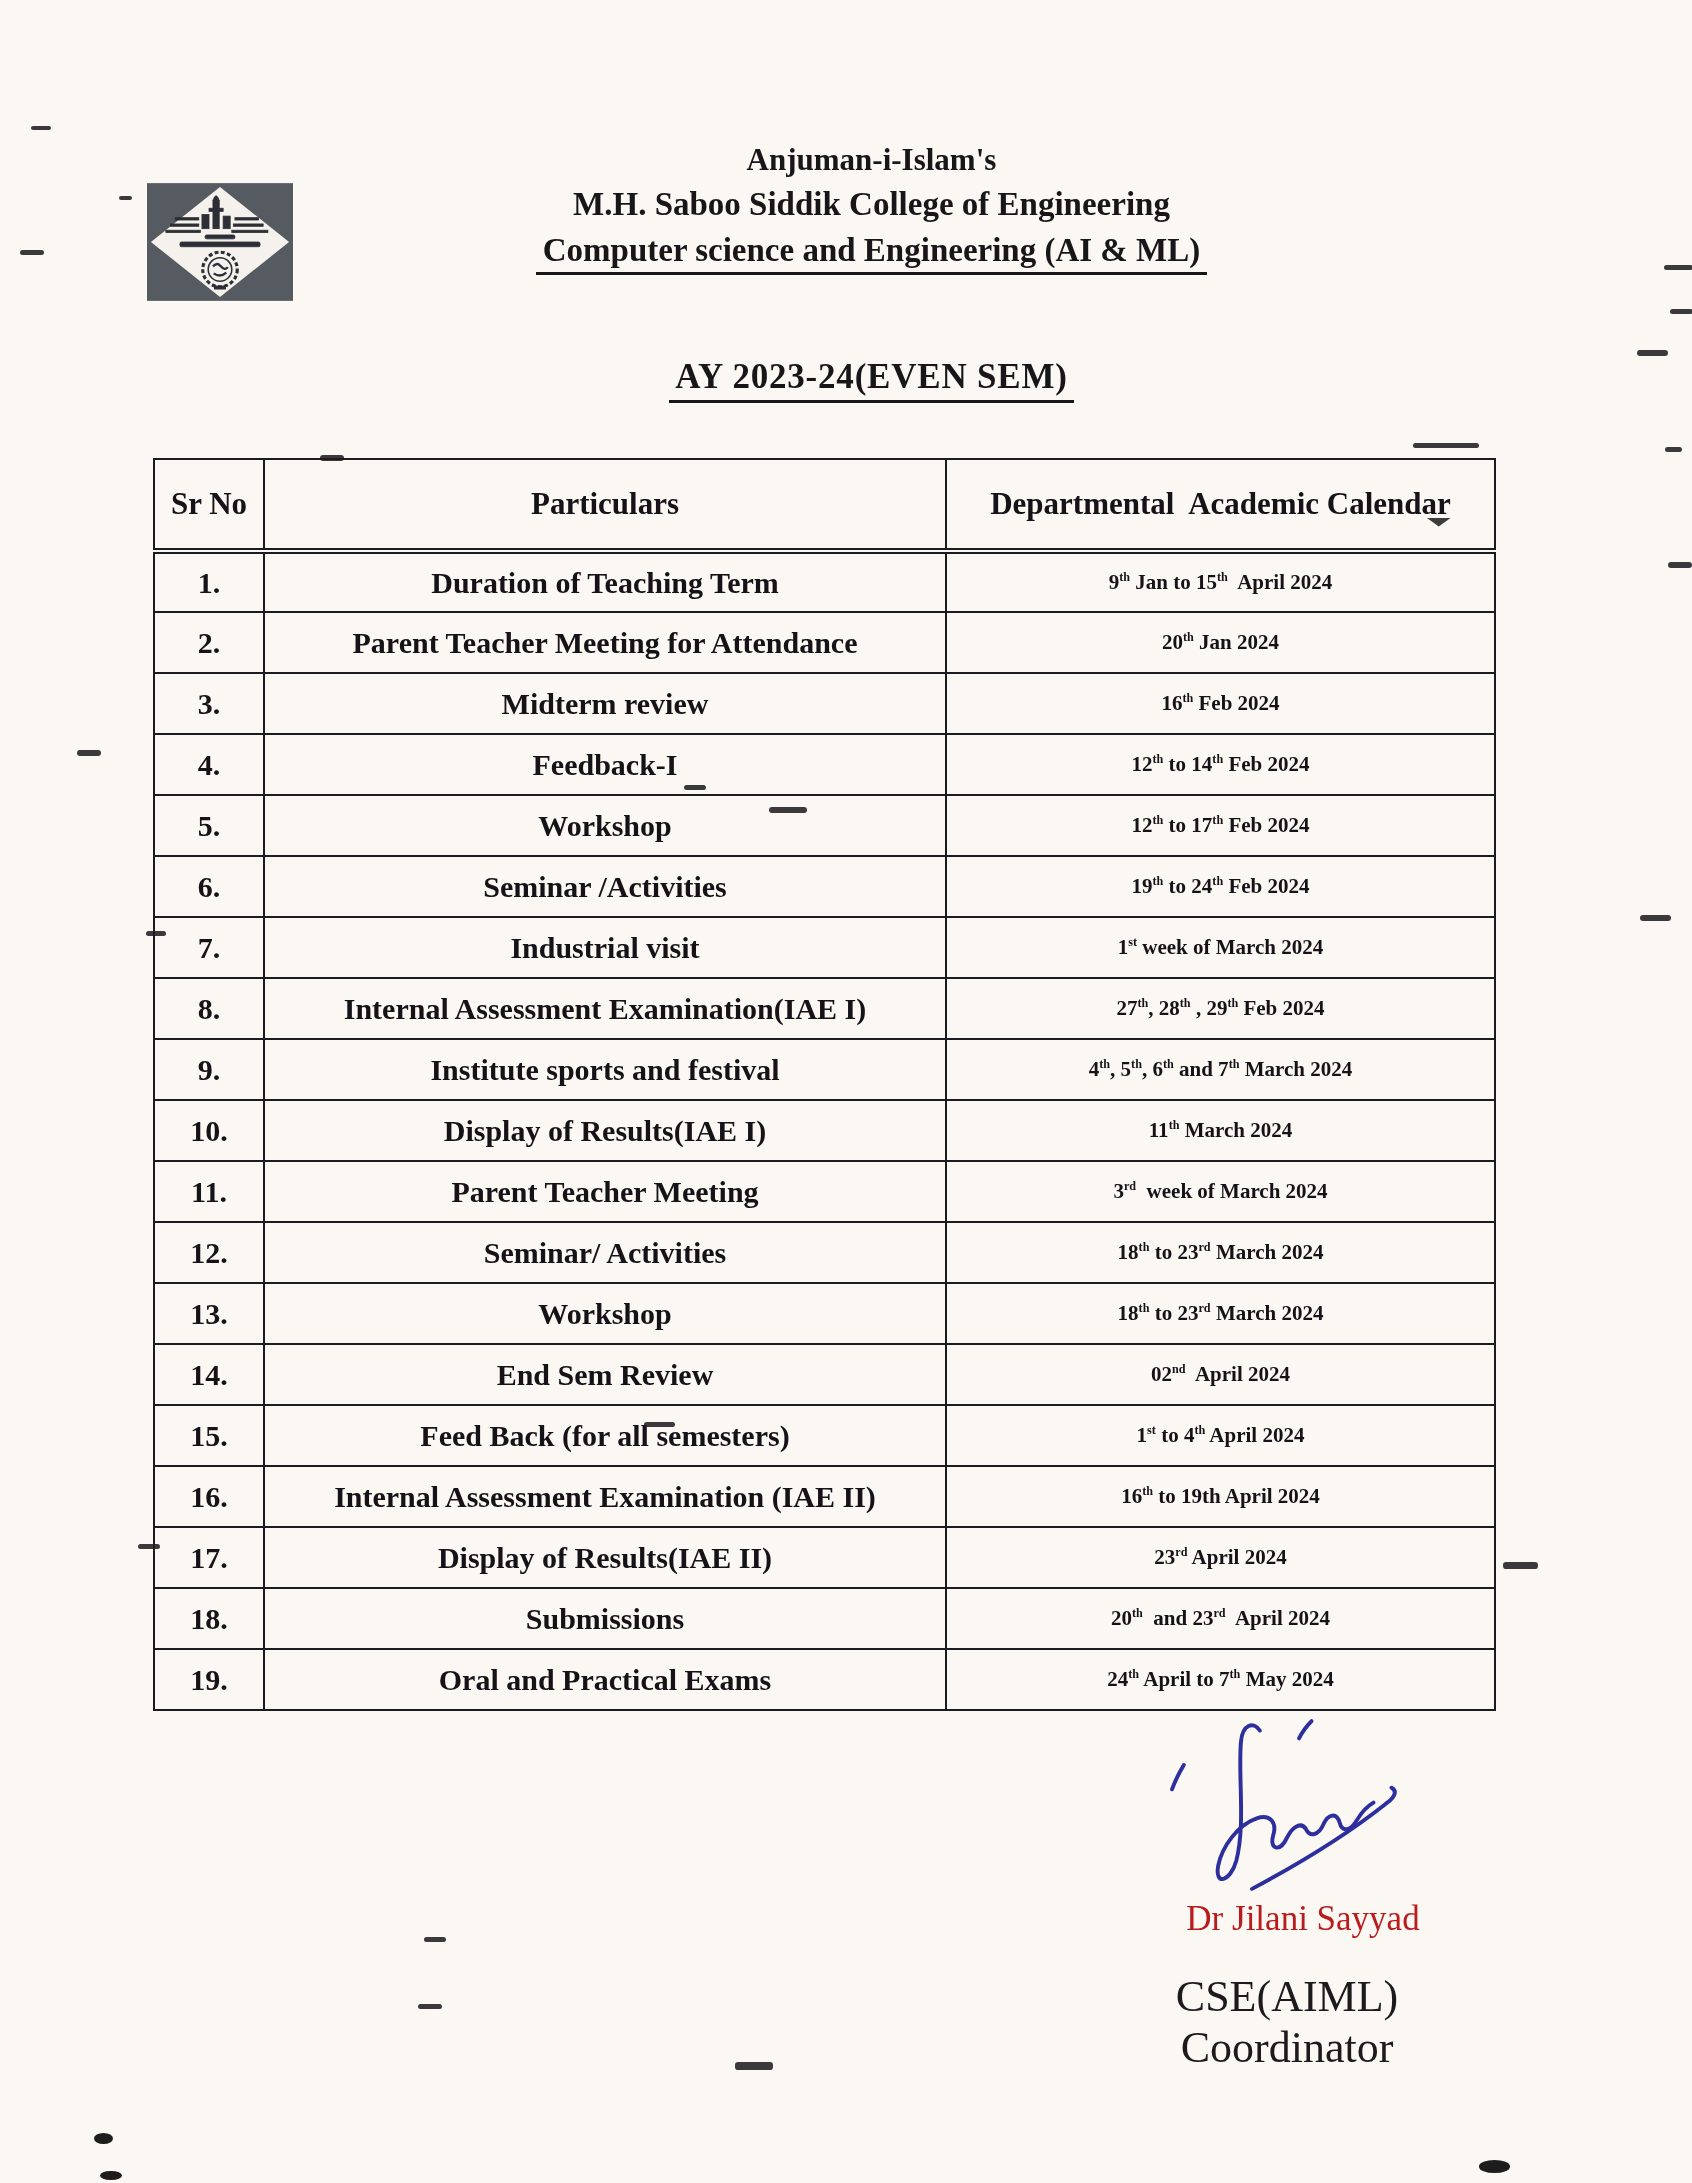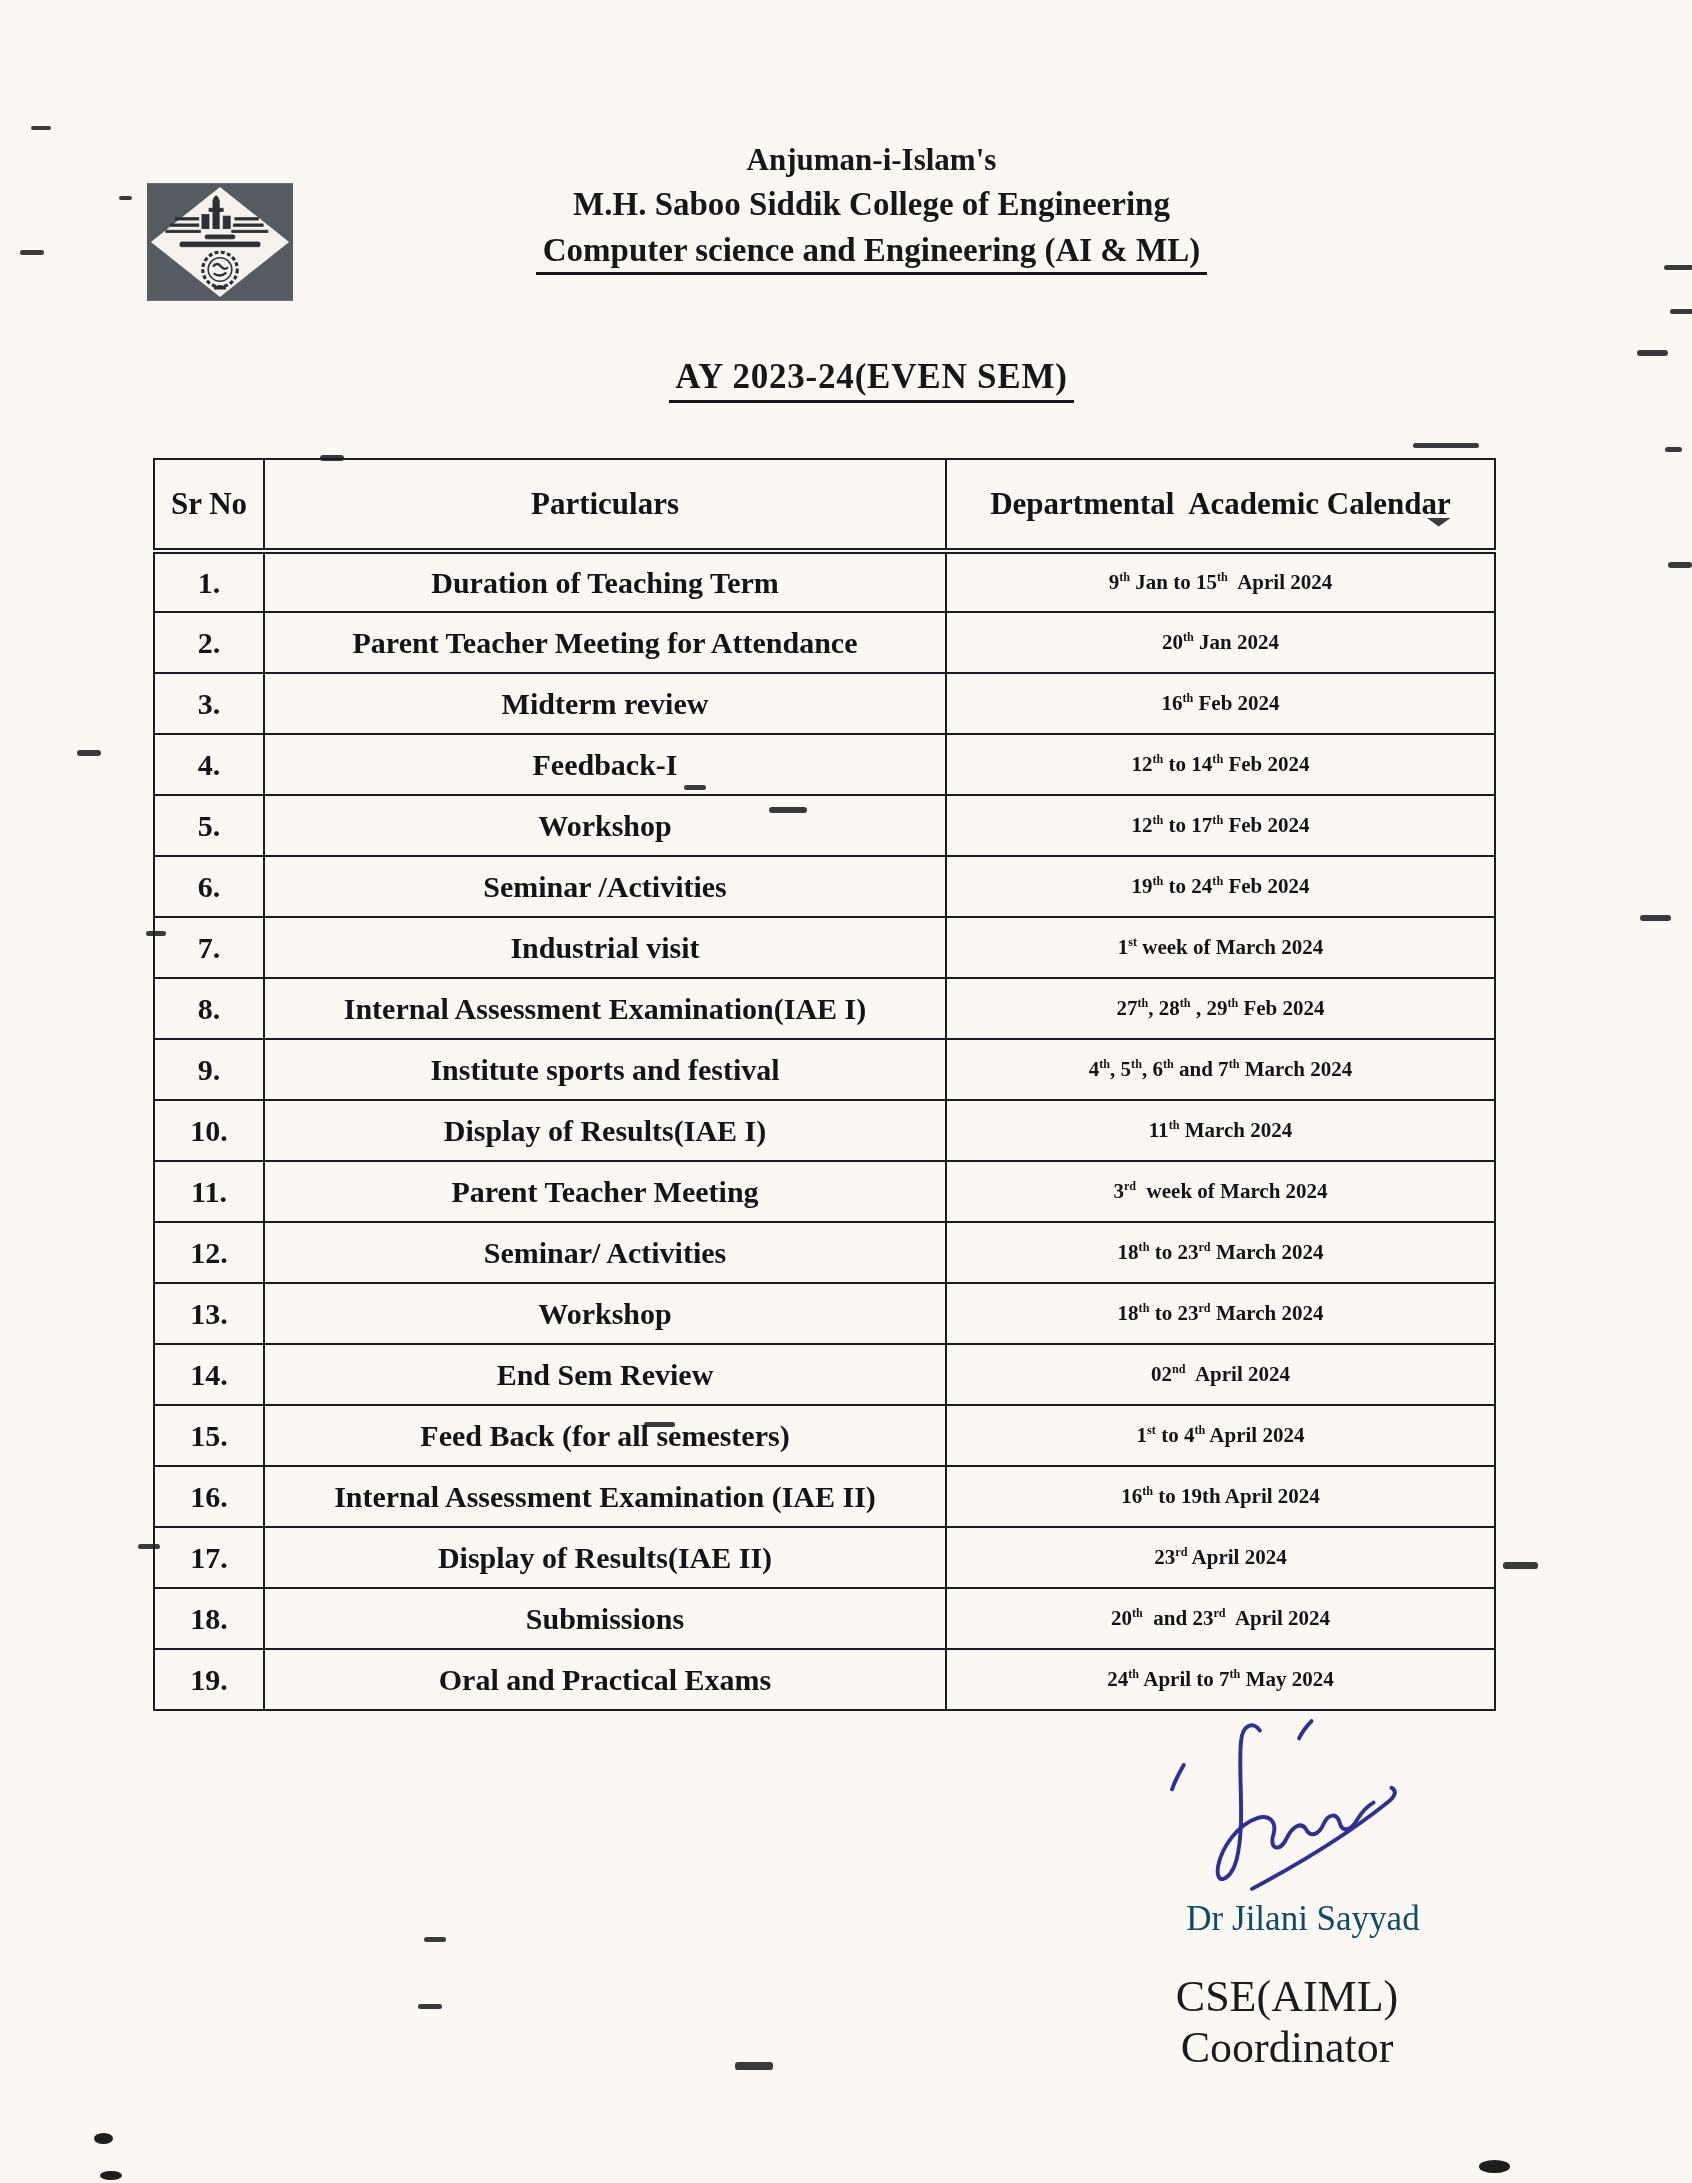--- a/index.html
+++ b/index.html
@@ -36,21 +36,21 @@
   .doc-table th{font-size:31px;}
   .doc-table td.c-sr{font-size:30px;}
   .doc-table td.c-part{font-size:30px;}
   .doc-table td.c-cal{font-size:21px;}
   .doc-table thead th{border-bottom:6.3px double #1b1c1f;}
   .doc-table sup{font-size:0.58em;line-height:0;}
 
   
   .signature{position:absolute;left:1142px;top:1707px;width:267px;height:196px;}
   .sig-name{position:absolute;left:1138px;top:1899px;width:330px;text-align:center;
-            font-size:35px;color:#0c4a6e;}
+            font-size:35px;color:#b91c1c;}
   .sig-title{position:absolute;left:1083px;top:1971px;width:408px;text-align:center;
              font-size:44px;color:#1b1b1e;}
 
   
   .art{position:absolute;background:#1f1f22;border-radius:3.1px;opacity:.88;}
   .art.blob{border-radius:50%;opacity:.95;background:#111;}
   .art.tri{background:#222;border-radius:0;clip-path:polygon(0 0,100% 0,50% 100%);}
 </style>
 </head>
 <body>

